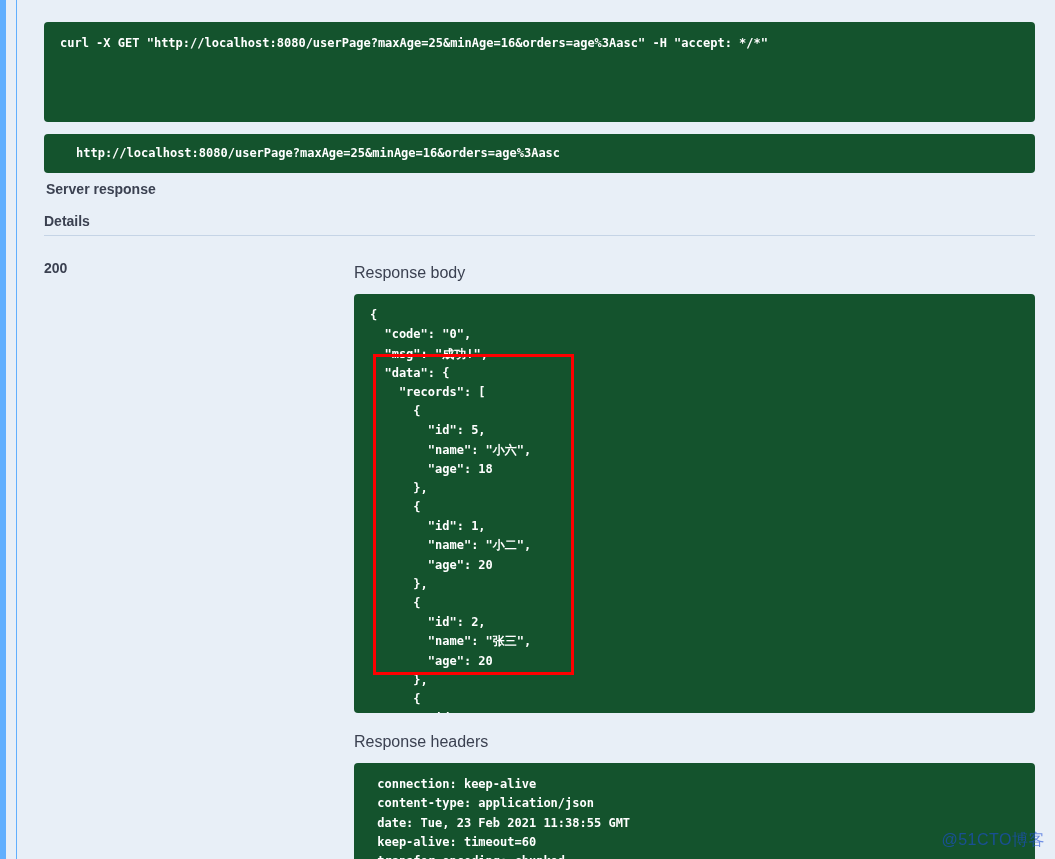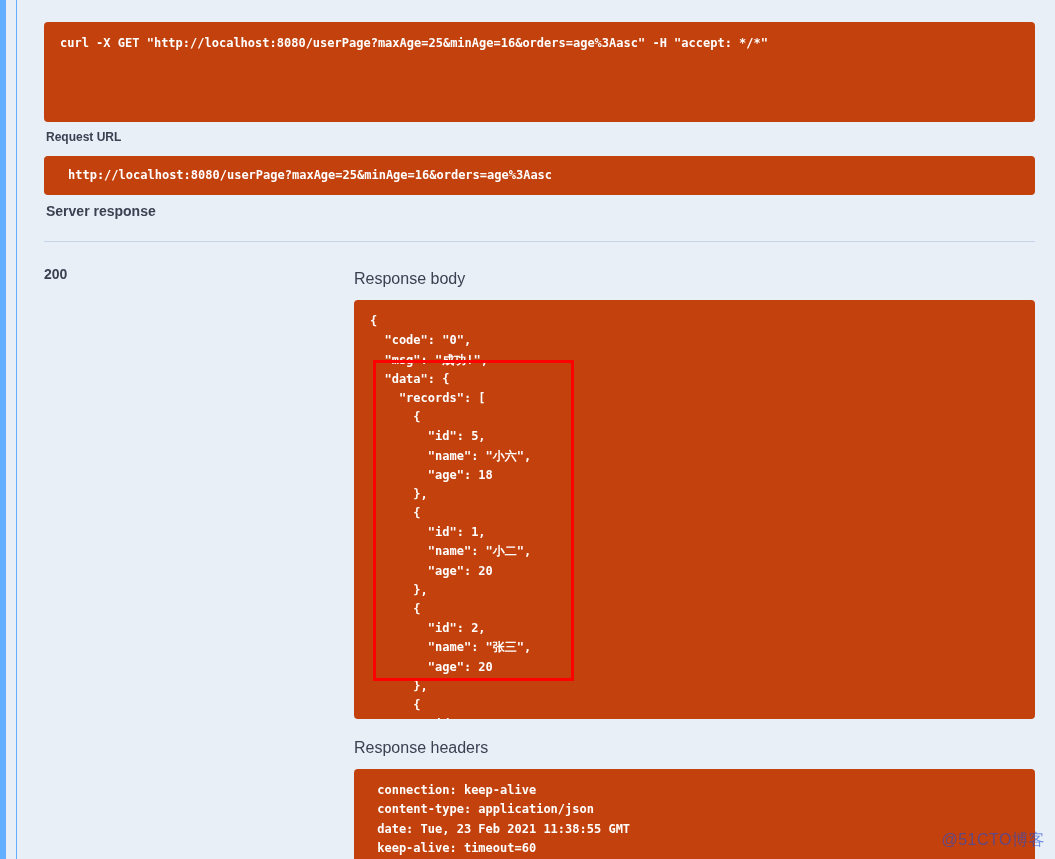--- a/index.html
+++ b/index.html
@@ -43,33 +43,33 @@
     padding: 10px 20px 0 20px;
   }
   .label {
     font-size: 12px;
     font-weight: 700;
     color: #3b4151;
     margin: 6px 0 6px 2px;
     font-family: -apple-system, BlinkMacSystemFont, "Segoe UI", sans-serif;
   }
   .dark-block {
-    background: #c2410c;
+    background: #14532d;
     color: #ffffff;
     font-family: "Consolas", "Menlo", monospace;
     font-size: 12px;
     padding: 12px 16px;
     border-radius: 4px;
     white-space: pre;
     overflow: hidden;
     line-height: 1.6;
     font-weight: 600;
   }
   .curl-block { height: 76px; margin-bottom: 8px;}
-  .url-block { padding: 10px 24px; margin-bottom: 8px;}
+  .url-block { padding: 10px 32px; margin-bottom: 8px;}
   .srv-title {
     font-size: 14px;
     font-weight: 700;
     color: #3b4151;
     margin: 8px 0 8px 2px;
   }
   .resp-wrap {
     display: flex;
     border-bottom: 1px solid #c5d4e6;
     padding: 8px 0 6px 0;
@@ -127,26 +127,26 @@
 </head>
 <body>
 
 <div class="outer">
   <div class="border-left"></div>
   <div class="border-left2"></div>
   <div class="content">
 
     <pre class="dark-block curl-block">curl -X GET "http://localhost:8080/userPage?maxAge=25&amp;minAge=16&amp;orders=age%3Aasc" -H "accept: */*"</pre>
 
-    <div class="label">Request URL</div>
     <pre class="dark-block url-block">http://localhost:8080/userPage?maxAge=25&amp;minAge=16&amp;orders=age%3Aasc</pre>
 
     <div class="srv-title">Server response</div>
 
     <div class="resp-wrap">
+      <div class="col-details">Details</div>
     </div>
 
     <div class="row">
       <div class="code-cell">200</div>
       <div class="details-cell">
         <div class="sub-label">Response body</div>
         <pre class="dark-block response-body-block"><span>{
   "code": "0",
   "msg": "成功!",
   "data": {

